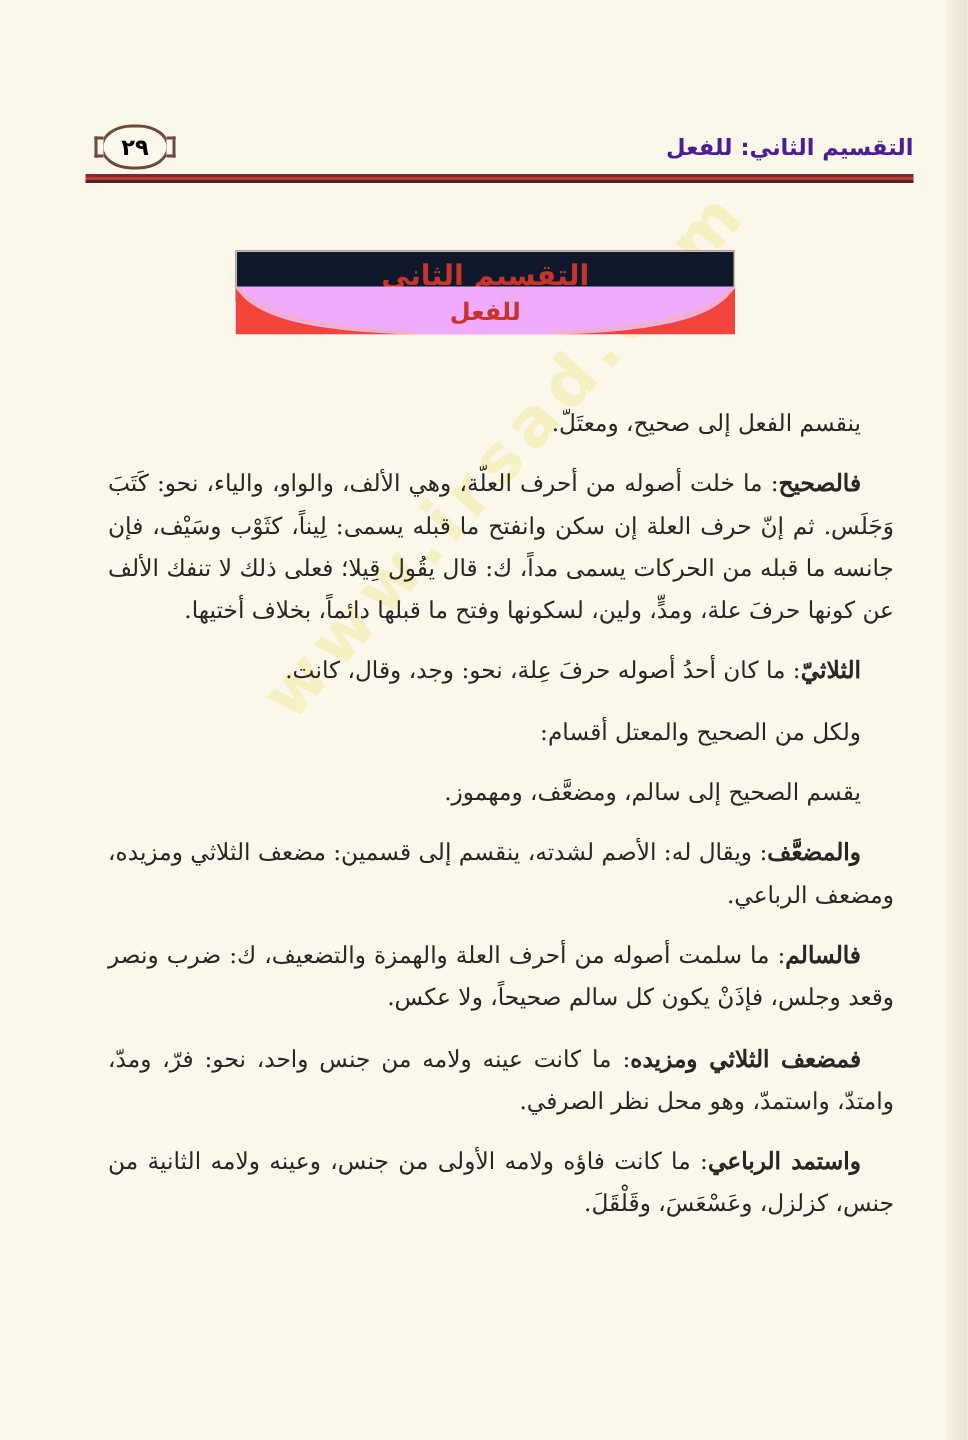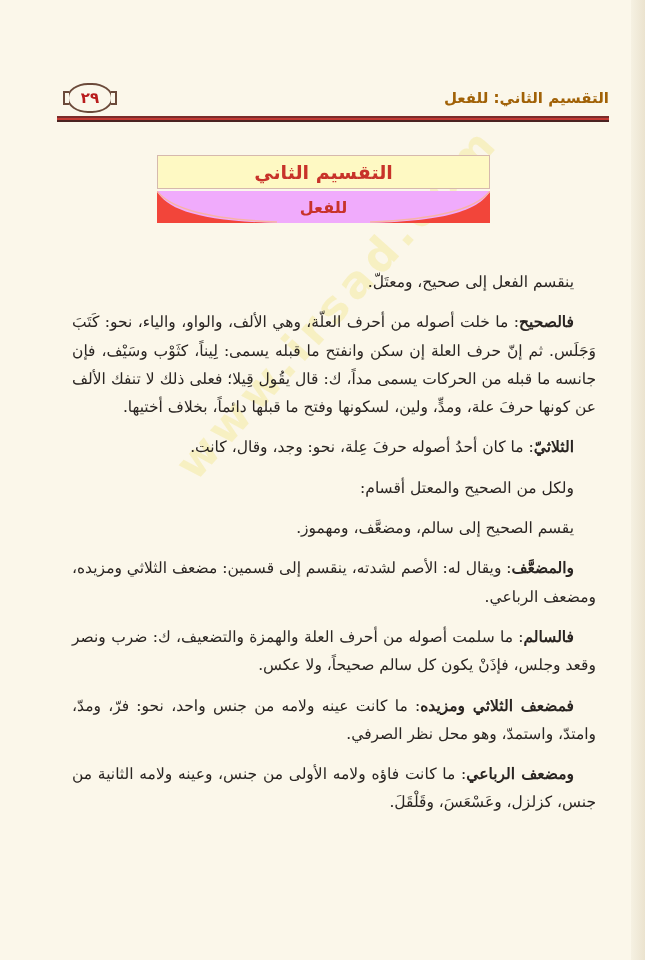--- a/index.html
+++ b/index.html
@@ -30,21 +30,21 @@
       height: 40px;
     }
     .header-title {
       position: absolute;
       right: 0;
       top: 6px;
       direction: rtl;
       font-family: "DejaVu Sans", sans-serif;
       font-weight: bold;
       font-size: 15px;
-      color: #a16207;
+      color: #4c1d95;
       white-space: nowrap;
     }
     .page-number-badge {
       position: absolute;
       left: 10px;
       top: 0;
       width: 46px;
       height: 30px;
       border: 2px solid #6b4a3a;
       border-radius: 50% / 55%;
@@ -62,21 +62,21 @@
       top: 6px;
       background: #fbf7ea;
       box-sizing: border-box;
     }
     .page-number-badge::before { left: -6px; border-right: none; }
     .page-number-badge::after { right: -6px; border-left: none; }
     .page-number {
       font-family: "DejaVu Sans", sans-serif;
       font-weight: bold;
       font-size: 15px;
-      color: #b91c1c;
+      color: #000000;
       direction: rtl;
     }
     .header-rule {
       position: absolute;
       left: 0;
       top: 33px;
       width: 552px;
       height: 6px;
       background: linear-gradient(to bottom, #7a2c2a 0, #7a2c2a 2px, #c43a33 2px, #c43a33 4px, #4a2322 4px, #4a2322 6px);
     }
@@ -84,23 +84,23 @@
     
     .section-box {
       position: absolute;
       top: 155px;
       left: 157px;
       width: 333px;
       height: 70px;
     }
     .section-box-top {
       position: absolute;
-      top: 0; left: 0;
+      top: 12px; left: 0;
       width: 333px; height: 34px;
-      background: #fef9c3;
+      background: #0f172a;
       border: 1px solid #d6b9ad;
       box-sizing: border-box;
       display: flex;
       align-items: center;
       justify-content: center;
     }
     .section-title {
       direction: rtl;
       font-family: "DejaVu Sans", sans-serif;
       font-weight: bold;
@@ -218,14 +218,14 @@
 
 
   <p class="para">يقسم الصحيح إلى سالم، ومضعَّف، ومهموز.</p>
 
   <p class="para"><span class="term">والمضعَّف</span><span>: ويقال له: الأصم لشدته، ينقسم إلى قسمين: مضعف الثلاثي ومزيده، ومضعف الرباعي.</span></p>
 
   <p class="para"><span class="term">فالسالم</span><span>: ما سلمت أصوله من أحرف العلة والهمزة والتضعيف، ك: ضرب ونصر وقعد وجلس، فإذَنْ يكون كل سالم صحيحاً، ولا عكس.</span></p>
 
   <p class="para"><span class="term">فمضعف الثلاثي ومزيده</span><span>: ما كانت عينه ولامه من جنس واحد، نحو: فرّ، ومدّ، وامتدّ، واستمدّ، وهو محل نظر الصرفي.</span></p>
 
-  <p class="para"><span class="term">ومضعف الرباعي</span><span>: ما كانت فاؤه ولامه الأولى من جنس، وعينه ولامه الثانية من جنس، كزلزل، وعَسْعَسَ، وقَلْقَلَ.</span></p>
+  <p class="para"><span class="term">واستمد الرباعي</span><span>: ما كانت فاؤه ولامه الأولى من جنس، وعينه ولامه الثانية من جنس، كزلزل، وعَسْعَسَ، وقَلْقَلَ.</span></p>
 </div>
 
 </body></html>

